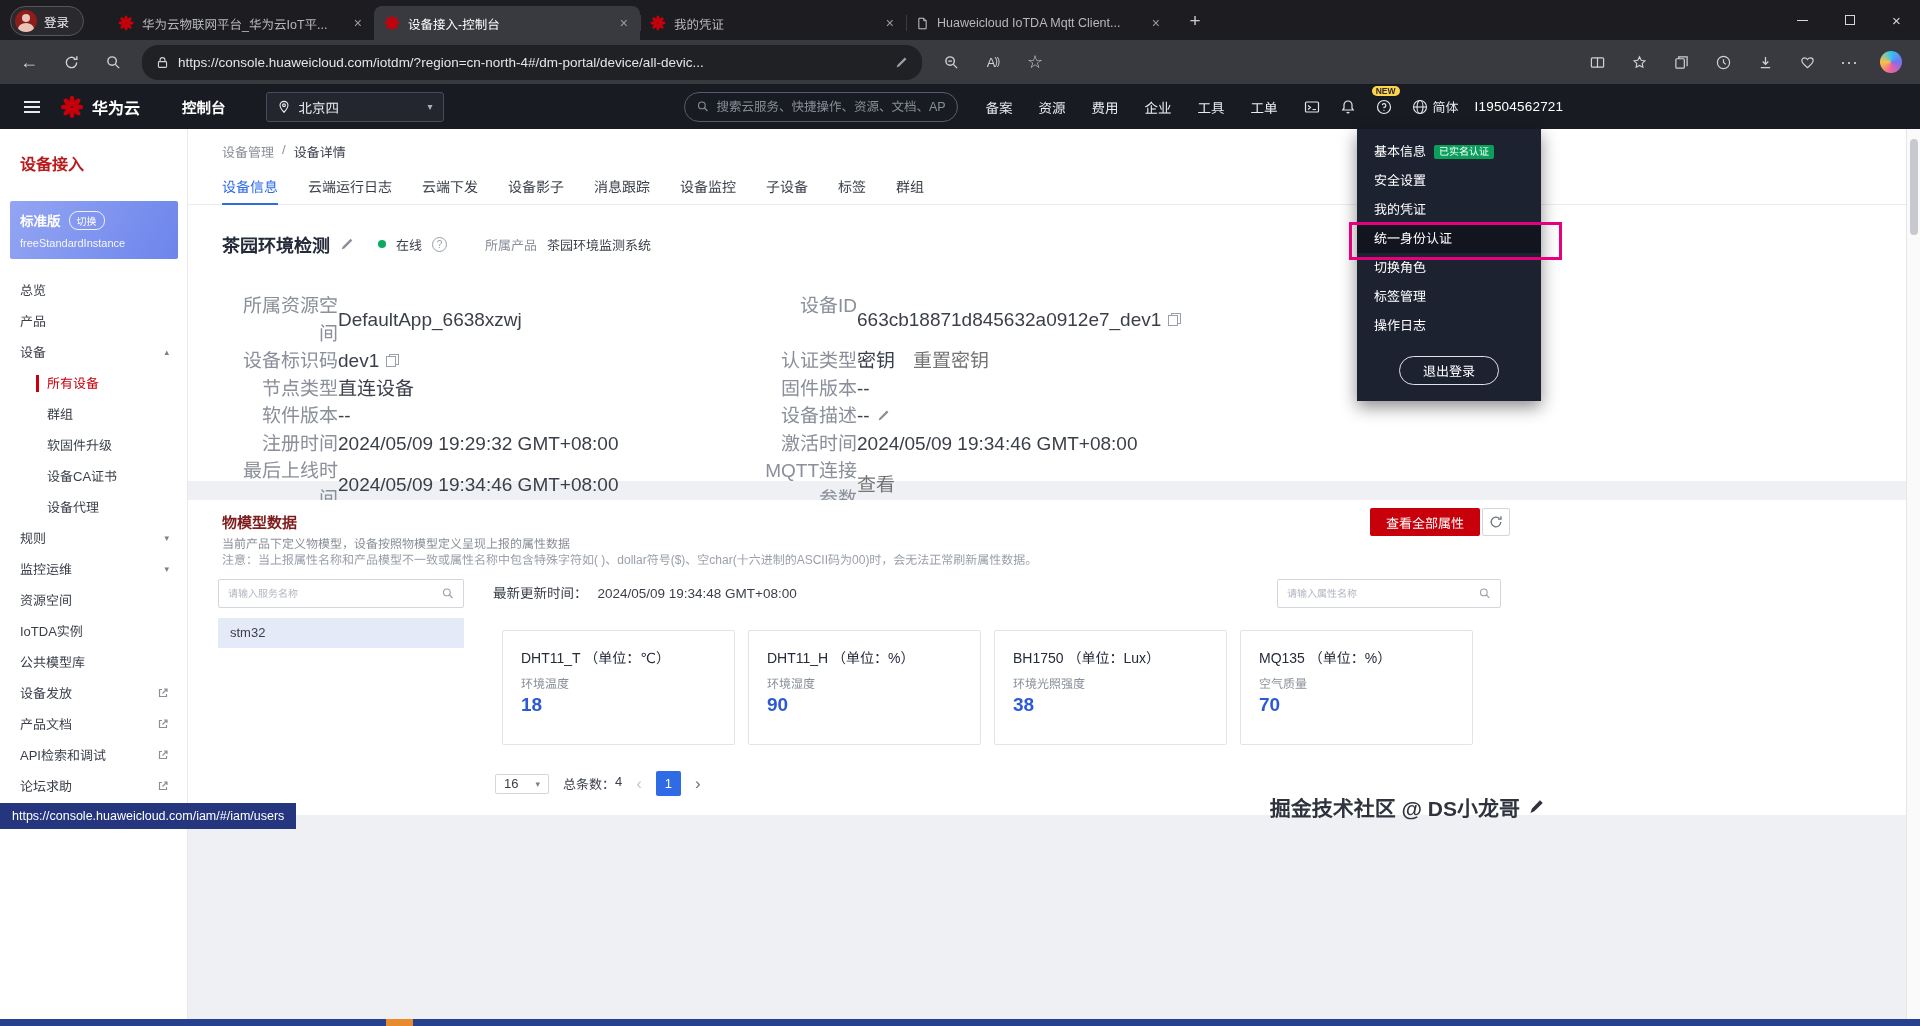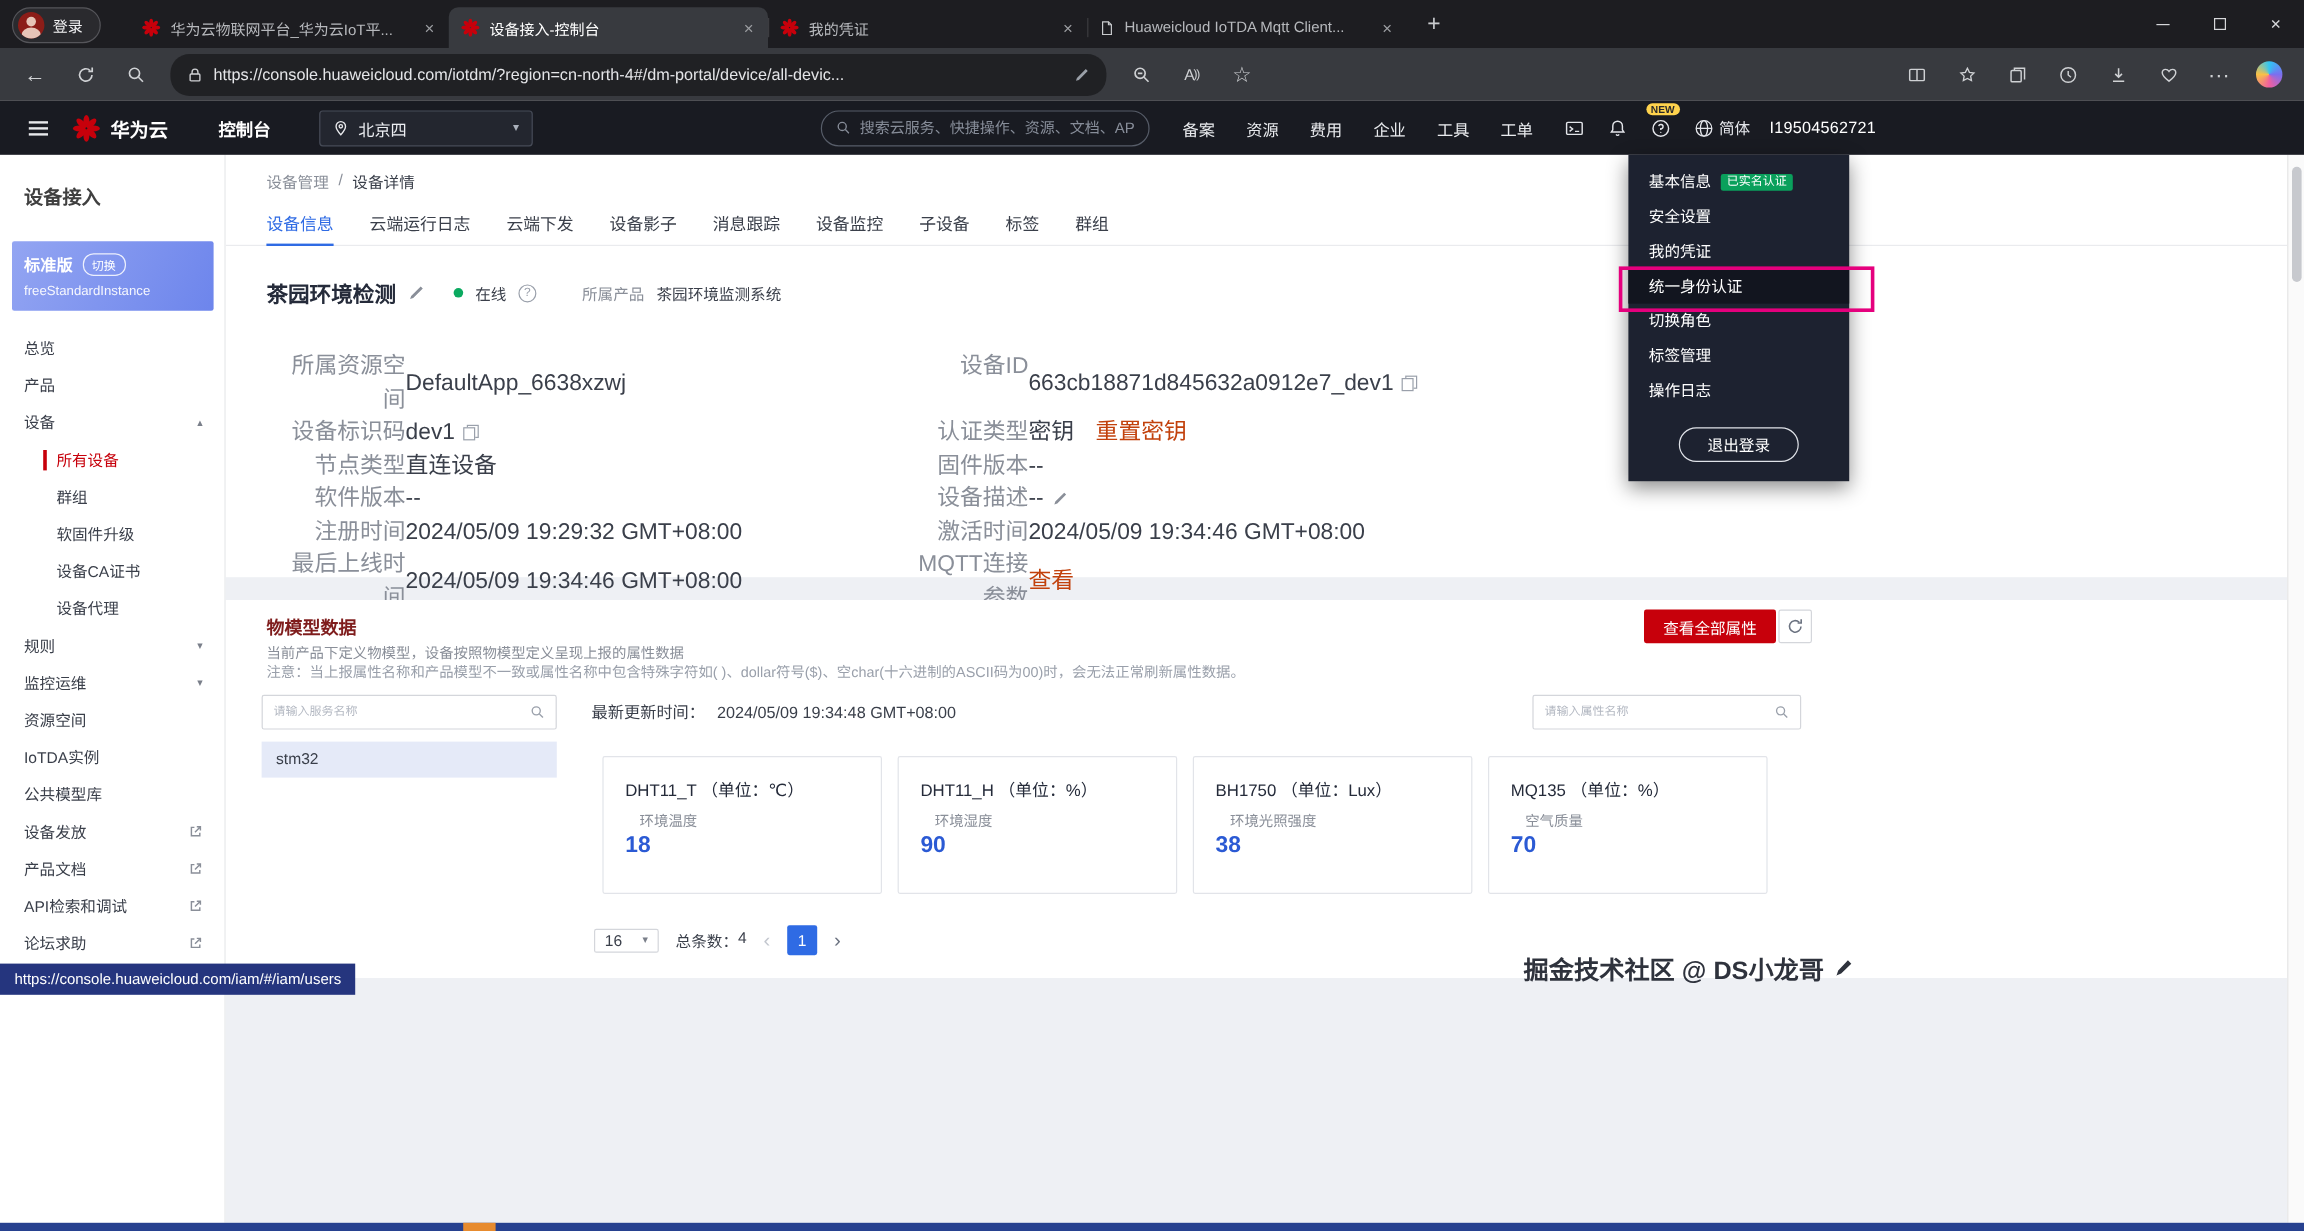--- a/index.html
+++ b/index.html
@@ -50,21 +50,21 @@
 .hw-search input::placeholder { color:#878d99; }
 .hw-nav { display:flex; align-items:center; gap:26px; margin-left:28px; font-size:13.5px; color:#e9ebee; }
 .hw-icons { display:flex; align-items:center; gap:20px; margin:0 16px 0 26px; color:#e3e5ea; }
 .icon-wrap { position:relative; display:flex; align-items:center; gap:5px; }
 .new-badge { position:absolute; top:-13px; right:-8px; background:#ffd34d; color:#2a2a2a; font-size:8.5px; font-weight:bold; border-radius:6px; padding:1px 4px; line-height:1; }
 .hw-lang { font-size:13px; }
 .hw-account { font-size:13.5px; margin-right:20px; letter-spacing:.2px; }
 
 
 .sidebar { position:absolute; top:129px; left:0; width:188px; height:890px; background:#fff; border-right:1px solid #e8e9ec; z-index:6; }
-.sb-title { font-size:16px; font-weight:bold; color:#404040; padding:22px 0 0 20px; }
+.sb-title { font-size:16px; font-weight:bold; color:#b91c1c; padding:22px 0 0 20px; }
 .instance-card { position:absolute; top:72px; left:10px; width:168px; height:58px; border-radius:2px; background:linear-gradient(118deg,#93a5f2,#6d85ec); color:#fff; padding:9px 10px; }
 .instance-top { display:flex; align-items:center; gap:8px; font-size:13.5px; font-weight:bold; }
 .switch-chip { font-size:10px; font-weight:normal; border:1px solid rgba(255,255,255,.85); border-radius:9px; padding:1px 7px; }
 .instance-name { font-size:11px; margin-top:7px; opacity:.92; }
 .sb-menu { position:absolute; top:146px; left:0; width:100%; }
 .sb-item { height:31px; line-height:31px; padding-left:20px; font-size:13px; color:#3a3f4a; position:relative; }
 .sb-item .arr { position:absolute; right:18px; font-size:9px; color:#7a7f8a; }
 .sb-sub { padding-left:47px; }
 .sb-sub.selected { color:#c7000b; }
 .sb-sub.selected::before { content:""; position:absolute; left:36px; top:7px; bottom:7px; width:3px; background:#c7000b; }
@@ -80,21 +80,21 @@
 .dev-head { position:absolute; top:102px; left:34px; display:flex; align-items:center; gap:10px; }
 .dev-name { font-size:18px; font-weight:bold; color:#252b3a; }
 .dot { width:8px; height:8px; border-radius:50%; background:#0baa60; margin-left:14px; }
 .dev-status { font-size:13px; color:#3a3f4a; }
 .info-q { width:15px; height:15px; border-radius:50%; border:1px solid #9aa0ab; color:#9aa0ab; font-size:10px; display:flex; align-items:center; justify-content:center; font-style:normal; }
 .dev-prod-label { font-size:13px; color:#8a8f99; margin-left:28px; }
 .dev-prod { font-size:13px; color:#3a3f4a; }
 .info-grid { position:absolute; top:163px; left:42px; display:grid; grid-template-columns:108px 415px 104px auto; font-size:19px; line-height:27.5px;text-align:right; }
 .ilabel { color:#8a8f99; }
 .ival { color:#3a3f4a; display:flex; align-items:center; gap:7px; }
-.link { color:#c2410c; }
+.link { color:#737373; }
 .gap18 { margin-left:11px; }
 .copy { width:13px; height:13px; position:relative; display:inline-block; flex:0 0 13px; }
 .copy::before { content:""; position:absolute; top:0; right:0; width:8px; height:9px; border:1px solid #9aa0ab; background:#fff; }
 .copy::after { content:""; position:absolute; bottom:0; left:0; width:8px; height:9px; border:1px solid #9aa0ab; background:#fff; }
 
 .panel2 { position:absolute; top:500px; left:188px; width:1718px; height:315px; background:#fff; z-index:4; }
 .m-title { position:absolute; top:11px; left:34px; font-size:15px; font-weight:bold; color:#7f1d1d; }
 .m-desc { position:absolute; top:34px; left:34px; font-size:12px; color:#8a8f99; }
 .m-note { position:absolute; top:50px; left:34px; font-size:12px; color:#9aa0ab; }
 .viewall-btn { position:absolute; top:8px; left:1182px; height:28px; padding:0 16px; background:#c7000b; color:#fff; font-size:13px; display:flex; align-items:center; border-radius:2px; }
@@ -102,21 +102,21 @@
 .svc-search, .attr-search { position:absolute; height:29px; border:1px solid #d4d6db; border-radius:2px; display:flex; align-items:center; padding:0 9px; gap:6px; color:#9aa0ab; background:#fff; }
 .svc-search { top:79px; left:30px; width:246px; }
 .attr-search { top:79px; left:1089px; width:224px; }
 .svc-search input, .attr-search input { border:none; outline:none; font-size:10px; color:#3a3f4a; width:100%; font-family:inherit; }
 input::placeholder { color:#b3b8c2; }
 .svc-item { position:absolute; top:118px; left:30px; width:246px; height:30px; line-height:30px; background:#e5eaf8; font-size:13px; color:#3a3f4a; padding-left:12px; }
 .updated { position:absolute; top:84px; left:305px; font-size:13.5px; color:#3a3f4a; display:flex; gap:10px; line-height:20px; }
 .cards { position:absolute; top:130px; left:314px; display:flex; gap:13px; }
 .pcard { width:233px; height:115px; border:1px solid #e2e4e9; border-radius:2px; background:#fff; padding:16px 18px; }
 .c-title { font-size:14px; color:#252b3a; font-weight:500; }
-.c-desc { font-size:12px; color:#8a8f99; margin-top:7px;margin-left:12px; }
+.c-desc { font-size:12px; color:#8a8f99; margin-top:7px; }
 .c-val { font-size:19px; font-weight:bold; color:#2b5ad4; margin-top:3px; }
 .pager { position:absolute; top:271px; left:307px; display:flex; align-items:center; gap:14px; font-size:13px; color:#3a3f4a; }
 .psize { width:54px; height:20px; border:1px solid #d4d6db; border-radius:2px; display:flex; align-items:center; justify-content:space-between; padding:0 8px; }
 .psize .caret { font-size:9px; color:#7a7f8a; }
 .pg-prev { color:#c3c7cf; font-size:17px; }
 .pg-next { color:#6b7280; font-size:17px; }
 .pg-num { width:25px; height:25px; background:#2f6be4; color:#fff; border-radius:2px; display:flex; align-items:center; justify-content:center; font-size:13px; }
 .ptotal { display:flex; }
 
 

